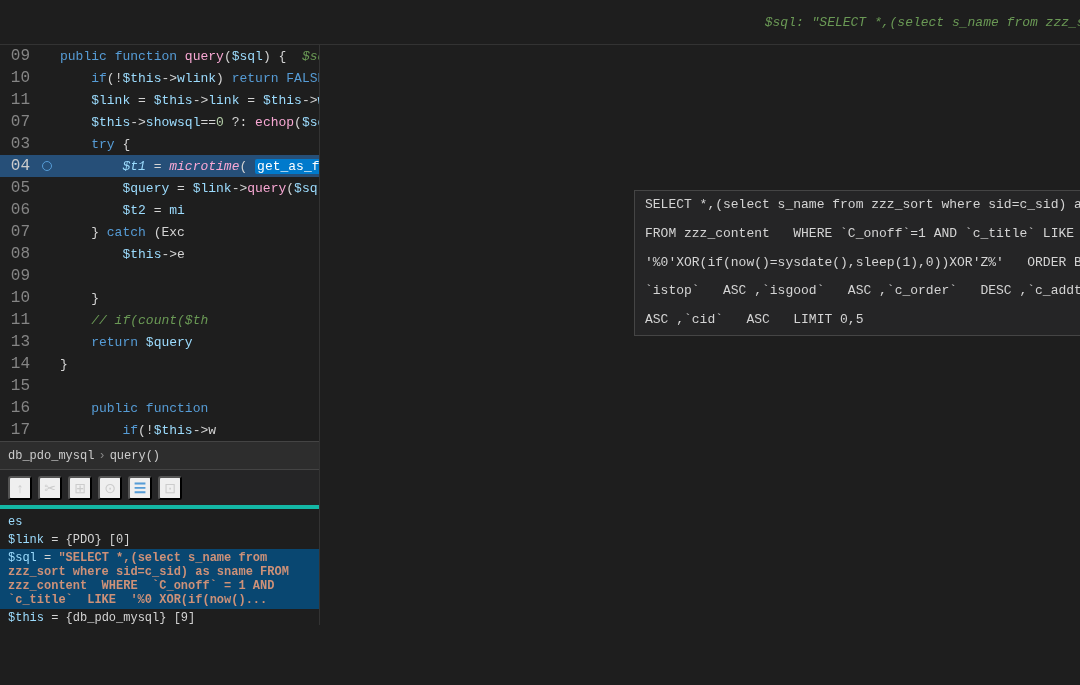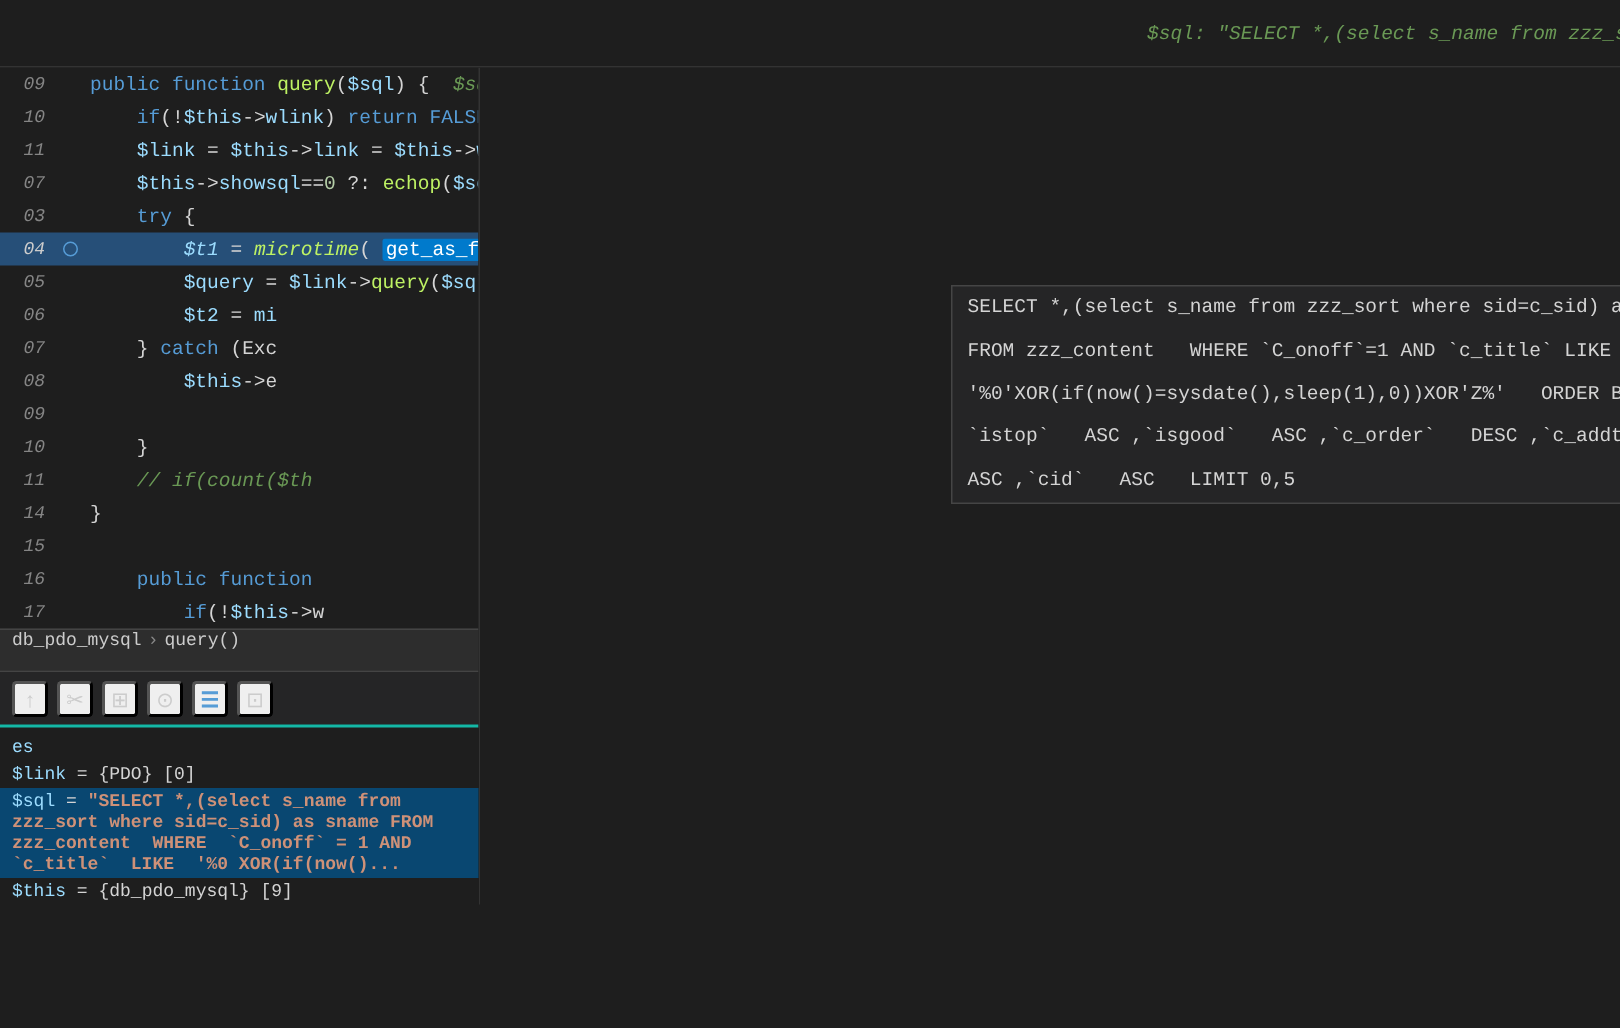--- a/index.html
+++ b/index.html
@@ -55,22 +55,21 @@
       background: #264f78;
     }
 
     .line-number {
       width: 38px;
       min-width: 38px;
       text-align: right;
       padding-right: 8px;
       color: #858585;
       user-select: none;
-      font-size: 12px;
-      font-style: italic;
+      font-size: 16px;
     }
 
     .line-gutter {
       width: 18px;
       min-width: 18px;
       display: flex;
       align-items: center;
       justify-content: center;
     }
 
@@ -84,40 +83,40 @@
 
     .line-content {
       flex: 1;
       white-space: nowrap;
       padding-left: 4px;
       overflow: hidden;
     }
 
     
     .kw { color: #569cd6; } 
-    .fn { color: #bef264; } 
+    .fn { color: #f9a8d4; } 
     .var { color: #9cdcfe; } 
     .cmt { color: #6a9955; font-style: italic; } 
     .op { color: #d4d4d4; } 
     .num { color: #b5cea8; } 
     .italic { font-style: italic; }
 
     .highlight-token {
       background: #007acc;
       color: #fff;
       border-radius: 2px;
       padding: 0 2px;
     }
 
     
     .breadcrumb-bar {
       height: 28px;
       background: #2d2d2d;
       display: flex;
-      align-items: flex-start;
+      align-items: center;
       padding: 0 8px;
       border-top: 1px solid #444;
       font-size: 12px;
       color: #cccccc;
     }
 
     .breadcrumb-separator {
       margin: 0 4px;
       color: #888;
     }
@@ -141,21 +140,21 @@
       justify-content: center;
       color: #cccccc;
       cursor: pointer;
       border-radius: 3px;
       font-size: 14px;
     }
 
     
     .var-panel {
       background: #1e1e1e;
-      border-top: 2px solid #14b8a6;
+      border-top: 4px solid #14b8a6;
       padding: 4px 0;
       height: 120px;
       overflow-y: auto;
       font-size: 12px;
     }
 
     .var-entry {
       padding: 2px 8px;
       cursor: pointer;
     }
@@ -331,20 +330,27 @@
           </div>
 
           <div class="code-line">
             <span class="line-number">11</span>
             <span class="line-gutter"></span>
             <span class="line-content">
               &nbsp;&nbsp;&nbsp;&nbsp;<span class="cmt">// if(count($th</span>
             </span>
           </div>
 
+          <div class="code-line">
+            <span class="line-number">13</span>
+            <span class="line-gutter"></span>
+            <span class="line-content">
+              &nbsp;&nbsp;&nbsp;&nbsp;<span class="kw">return</span> <span class="var">$query</span>
+            </span>
+          </div>
 
           <div class="code-line">
             <span class="line-number">14</span>
             <span class="line-gutter"></span>
             <span class="line-content">}</span>
           </div>
 
           <div class="code-line">
             <span class="line-number">15</span>
             <span class="line-gutter"></span>

